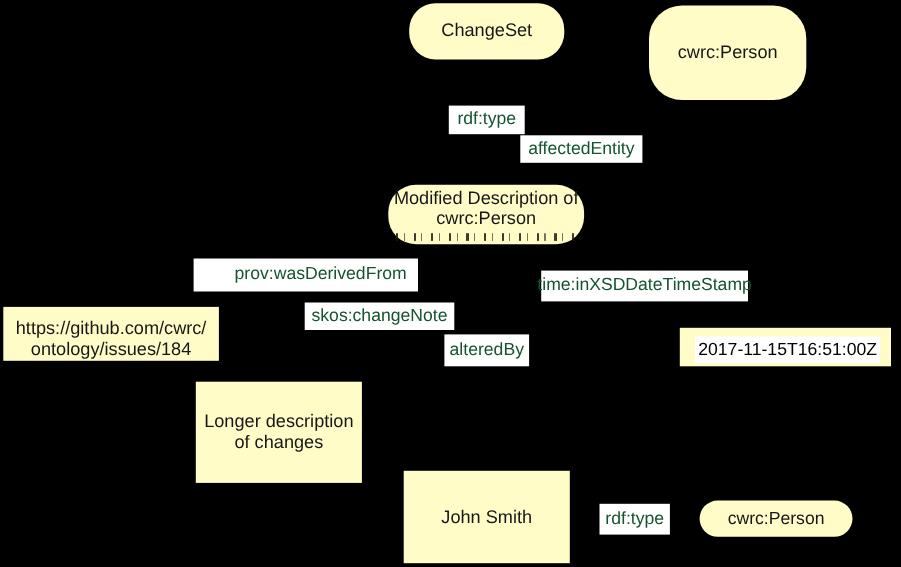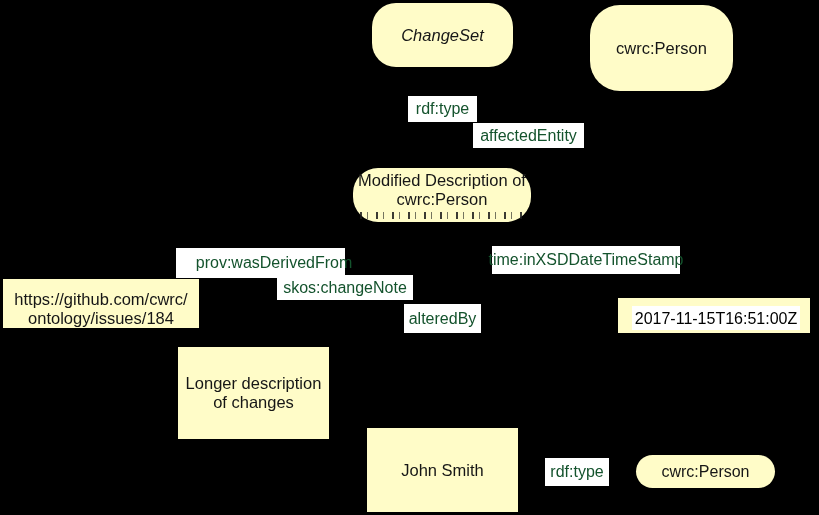--- a/index.html
+++ b/index.html
@@ -70,21 +70,21 @@
     justify-content: center;
     font-size: 16px;
     white-space: nowrap;
     box-sizing: border-box;
   }
 </style>
 </head>
 <body>
 
 <div id="canvas" style="background: rgb(0, 0, 0);">
-    <div class="node shape-rounded" style="left: 372px; top: 3px; width: 141px; height: 64px; font-style: italic;">
+    <div class="node shape-rounded" style="left: 372px; top: 3px; width: 141px; height: 51px;">
       <div class="line">ChangeSet</div>
     </div>
     <div class="node shape-rounded-large" style="left: 590px; top: 5px; width: 143px; height: 86px;">
       <div class="line">cwrc:Person</div>
     </div>
     <div class="node shape-rect" style="left: 353px; top: 168px; width: 178px; height: 54px; border-radius: 25px;">
       <div class="line">Modified Description of</div>
       <div class="line">cwrc:Person</div>
       <div class="clip-artifact"></div>
     </div>
@@ -100,18 +100,18 @@
       <div class="line">of changes</div>
     </div>
     <div class="node shape-rect" style="left: 367px; top: 428px; width: 151px; height: 84px;">
       <div class="line">John Smith</div>
     </div>
     <div class="node shape-pill" style="left: 636px; top: 455px; width: 139px; height: 33px;">
       <div class="line">cwrc:Person</div>
     </div>
     <div class="edge-label" style="left: 408px; top: 96px; width: 69px; height: 26px;">rdf:type</div>
     <div class="edge-label" style="left: 473px; top: 123px; width: 111px; height: 25px;">affectedEntity</div>
-    <div class="edge-label" style="left: 176px; top: 248px; width: 169px; height: 30px; padding-left: 27px;">prov:wasDerivedFrom</div>
+    <div class="edge-label" style="left: 176px; top: 235px; width: 204px; height: 30px; padding-left: 27px;">prov:wasDerivedFrom</div>
     <div class="edge-label" style="left: 492px; top: 246px; width: 188px; height: 28px;">time:inXSDDateTimeStamp</div>
     <div class="edge-label" style="left: 277px; top: 275px; width: 136px; height: 25px;">skos:changeNote</div>
     <div class="edge-label" style="left: 404px; top: 304px; width: 77px; height: 29px;">alteredBy</div>
     <div class="edge-label" style="left: 545px; top: 458px; width: 64px; height: 28px;">rdf:type</div>
   </div>
 
 </body></html>

